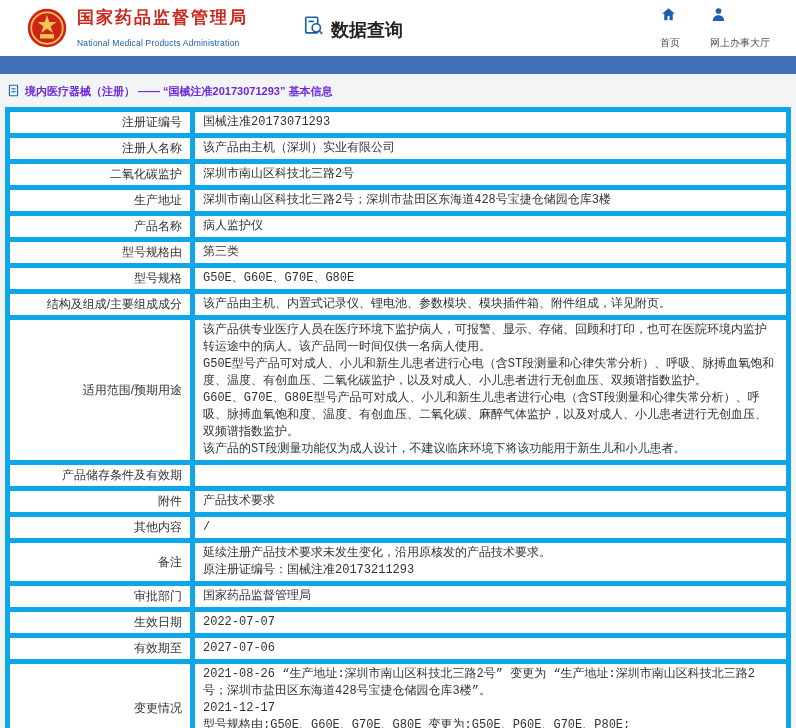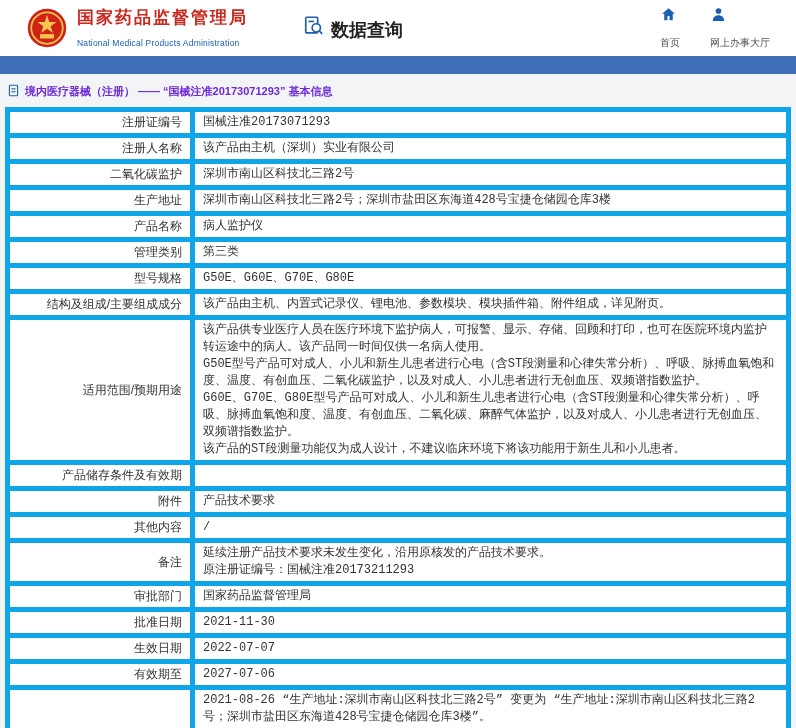--- a/index.html
+++ b/index.html
@@ -178,21 +178,21 @@
         </tr>
       <tr>
           <td class="lbl">生产地址</td>
           <td class="val">深圳市南山区科技北三路2号；深圳市盐田区东海道428号宝捷仓储园仓库3楼</td>
         </tr>
       <tr>
           <td class="lbl">产品名称</td>
           <td class="val">病人监护仪</td>
         </tr>
       <tr>
-          <td class="lbl">管理类别</td>
+          <td class="lbl">型号规格由</td>
           <td class="val">第三类</td>
         </tr>
       <tr>
           <td class="lbl">型号规格</td>
           <td class="val">G50E、G60E、G70E、G80E</td>
         </tr>
       <tr>
           <td class="lbl">结构及组成/主要组成成分</td>
           <td class="val">该产品由主机、内置式记录仪、锂电池、参数模块、模块插件箱、附件组成，详见附页。</td>
         </tr>
@@ -216,24 +216,20 @@
           <td class="val">/</td>
         </tr>
       <tr>
           <td class="lbl">备注</td>
           <td class="val">延续注册产品技术要求未发生变化，沿用原核发的产品技术要求。
 原注册证编号：国械注准20173211293</td>
         </tr>
       <tr>
           <td class="lbl">审批部门</td>
           <td class="val">国家药品监督管理局</td>
-        </tr>
-      <tr>
-          <td class="lbl">批准日期</td>
-          <td class="val">2021-11-30</td>
         </tr>
       <tr>
           <td class="lbl">生效日期</td>
           <td class="val">2022-07-07</td>
         </tr>
       <tr>
           <td class="lbl">有效期至</td>
           <td class="val">2027-07-06</td>
         </tr>
       <tr>

